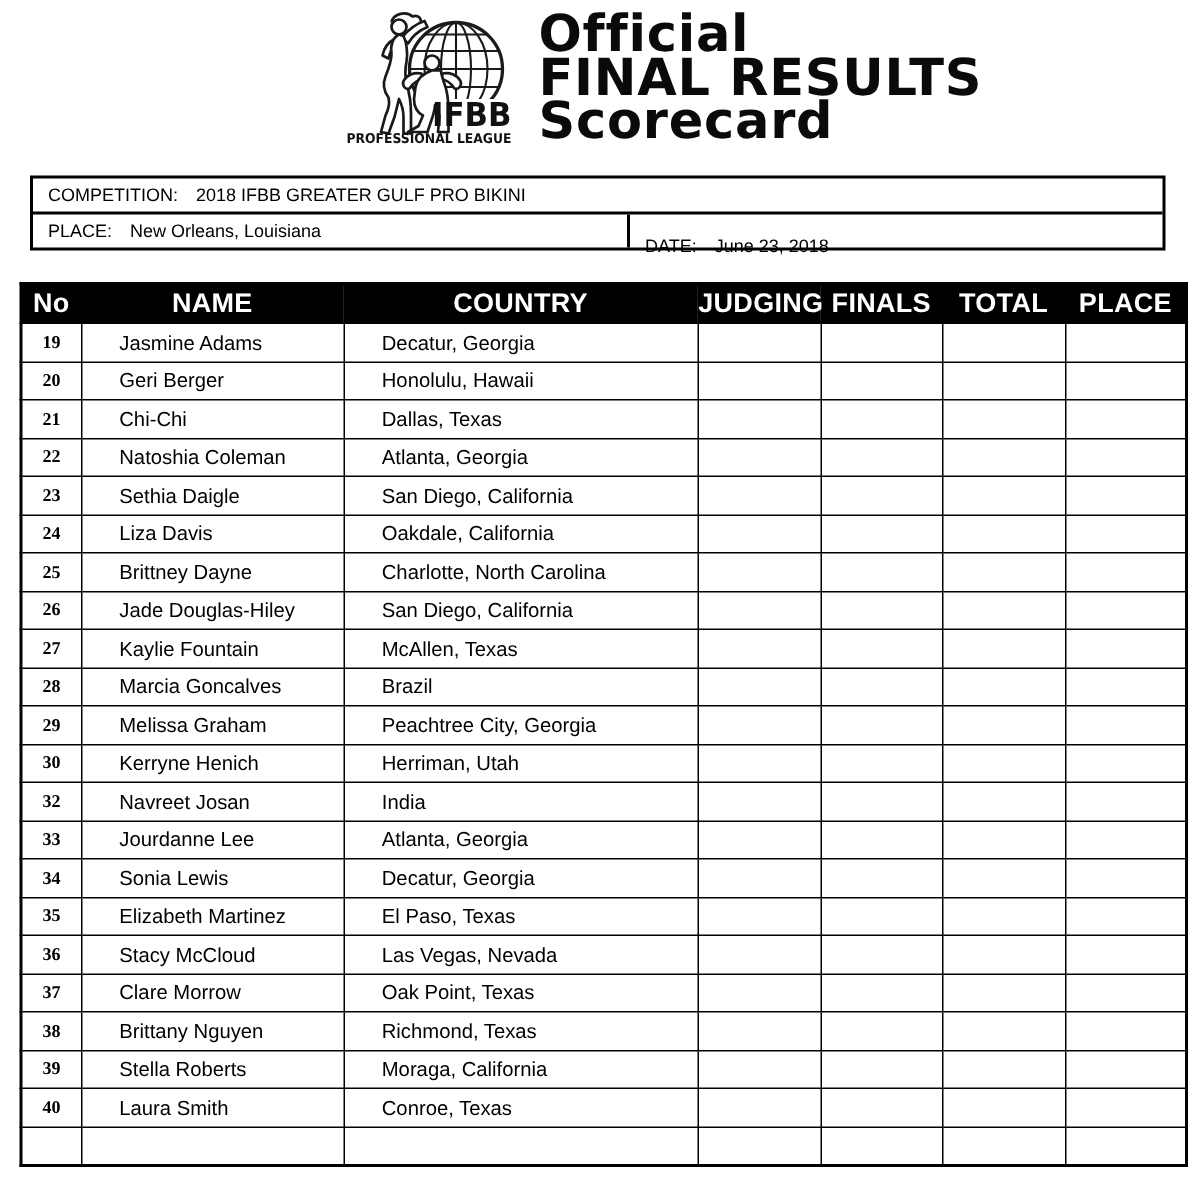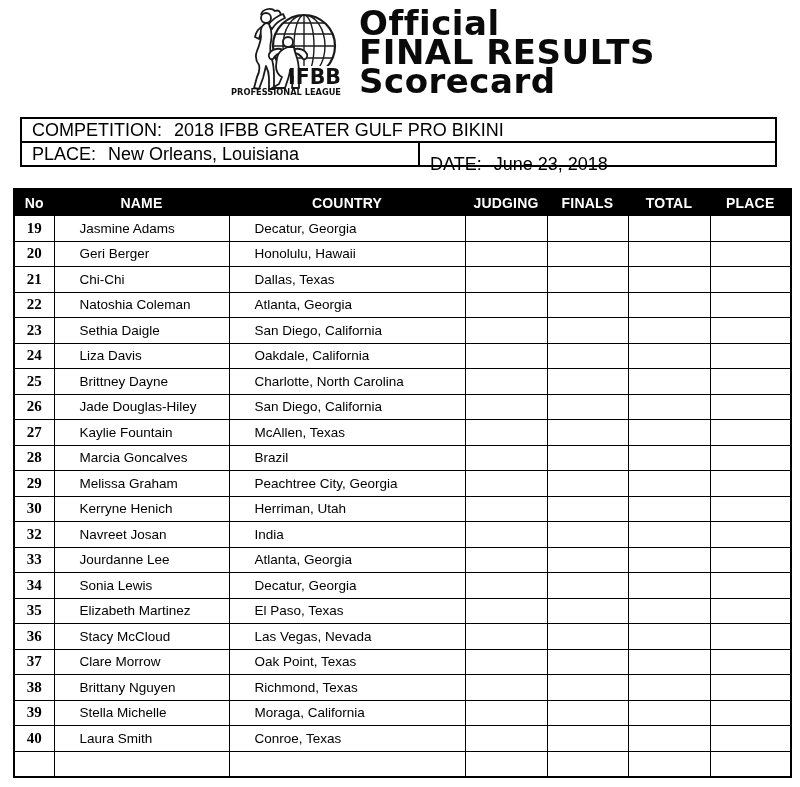--- a/index.html
+++ b/index.html
@@ -16,48 +16,48 @@
     font-family:"DejaVu Sans", sans-serif;
     font-weight:bold;font-size:34px;line-height:29px;
     color:#0a0a0a;letter-spacing:0.5px;white-space:nowrap;
   }
 
   
   .info-box{
     position:absolute;left:20px;top:117px;width:757px;
     border:2px solid #000;box-sizing:border-box;
   }
-  .info-row{display:flex;align-items:center;height:22px;font-size:18px;}
+  .info-row{display:flex;align-items:center;height:22px;font-size:12px;}
   .info-row.first{border-bottom:2px solid #000;}
   .info-cell{display:flex;align-items:center;height:100%;box-sizing:border-box;}
   .info-cell.place{width:398px;border-right:2px solid #000;}
   .info-cell.date{flex:1;margin-top:20px;}
   .info-label{margin-left:10px;white-space:nowrap;}
   .info-value{margin-left:12px;white-space:nowrap;}
 
   
   table.results{
     position:absolute;left:13px;top:188px;width:777px;
     border-collapse:collapse;table-layout:fixed;
     border:2px solid #000;
   }
   .results thead th{
     background:#000;color:#fff;
-    font-size:14px;font-weight:bold;letter-spacing:0.2px;
+    font-size:18px;font-weight:bold;letter-spacing:0.2px;
     height:25px;padding:0;border:1px solid #000;
   }
   .results tbody td{
     border:1.5px solid #000;
     height:24.5px;padding:0;
     font-size:13.5px;overflow:hidden;white-space:nowrap;
   }
   .results td.c-no{
     text-align:center;
     font-family:"Liberation Serif", serif;
-    font-weight:bold;font-size:15px;
+    font-weight:bold;font-size:12px;
   }
   .results td.c-name,.results td.c-country{padding-left:25px;}
 </style>
 </head>
 <body>
 
 <div class="logo">
   <svg viewBox="0 0 128 92" width="128" height="92">
     <defs>
       <clipPath id="globeClip">
@@ -309,21 +309,21 @@
     <td class="c-no">38</td>
     <td class="c-name">Brittany Nguyen</td>
     <td class="c-country">Richmond, Texas</td>
     <td></td>
     <td></td>
     <td></td>
     <td></td>
   </tr>
       <tr>
     <td class="c-no">39</td>
-    <td class="c-name">Stella Michelle</td>
+    <td class="c-name">Stella Roberts</td>
     <td class="c-country">Moraga, California</td>
     <td></td>
     <td></td>
     <td></td>
     <td></td>
   </tr>
       <tr>
     <td class="c-no">40</td>
     <td class="c-name">Laura Smith</td>
     <td class="c-country">Conroe, Texas</td>

